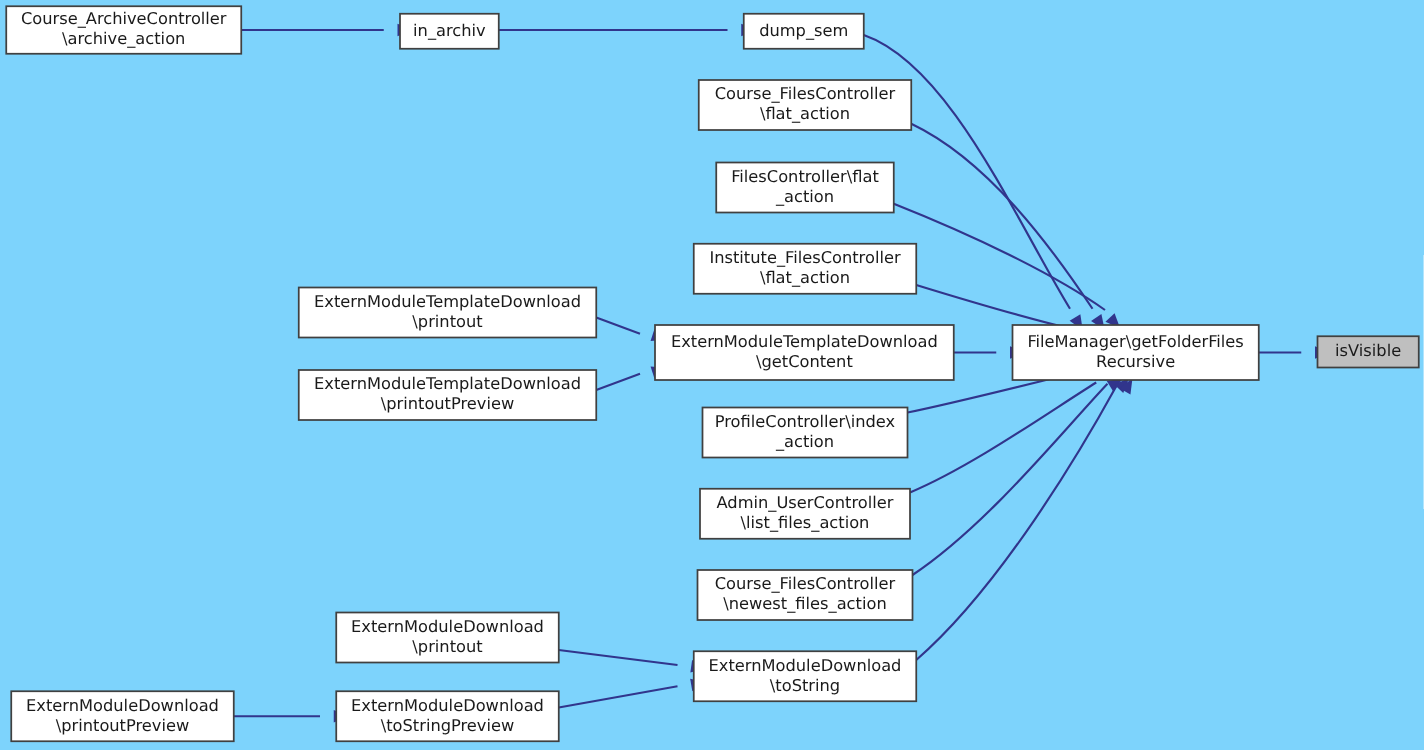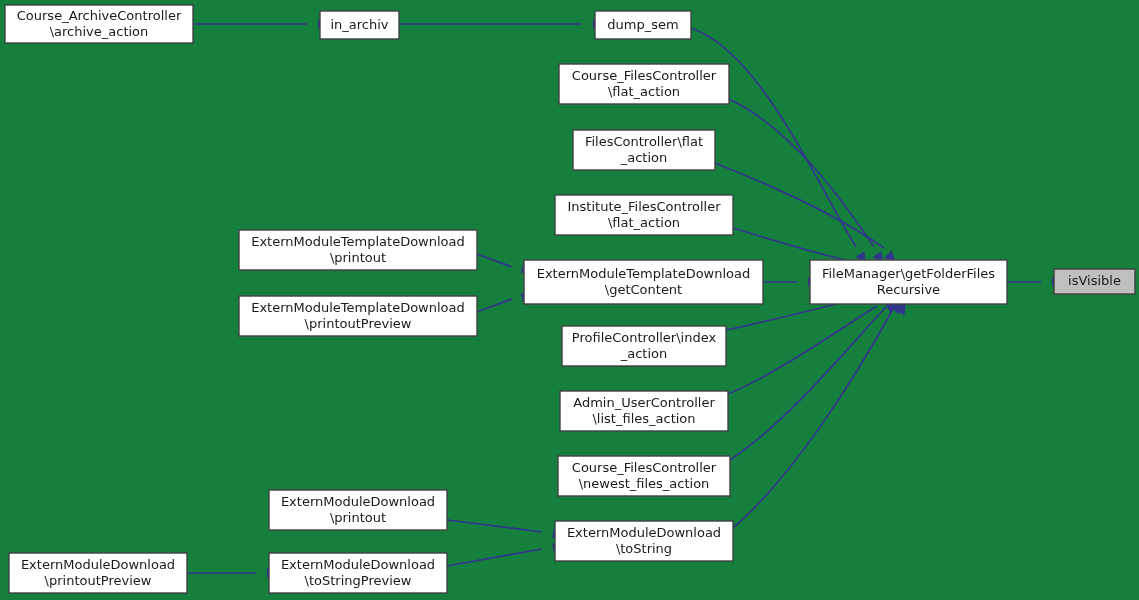--- a/index.html
+++ b/index.html
@@ -10,21 +10,21 @@
   body {
     font-family: "DejaVu Sans", sans-serif;
     width: 1139px;
     height: 600px;
     overflow: hidden;
   }
   #graph-root {
     position: relative;
     width: 1139px;
     height: 600px;
-    background: #15803d;
+    background: #7dd3fc;
   }
   #graph-svg {
     position: absolute;
     left: 0;
     top: 0;
     width: 1139px;
     height: 600px;
     display: block;
   }
   .node-rect {

